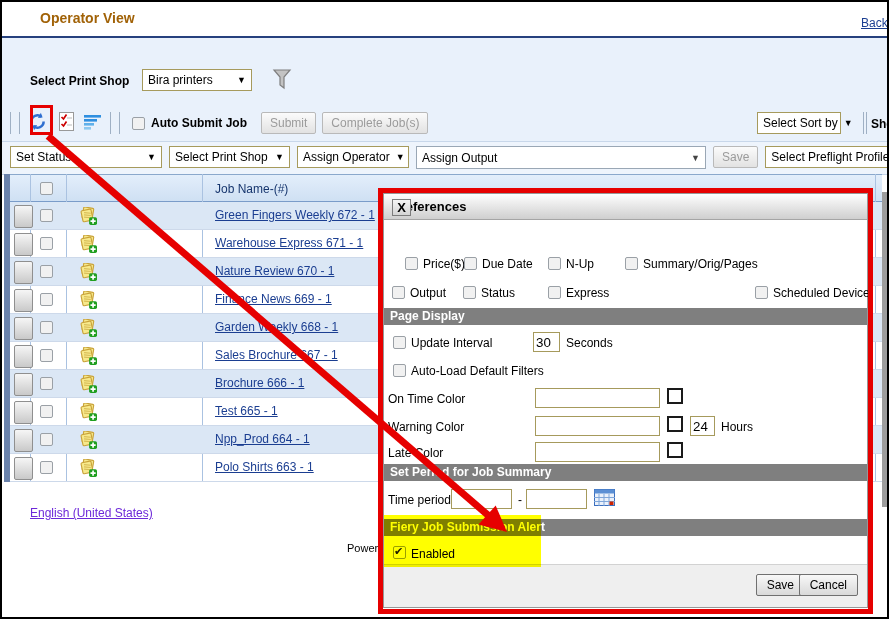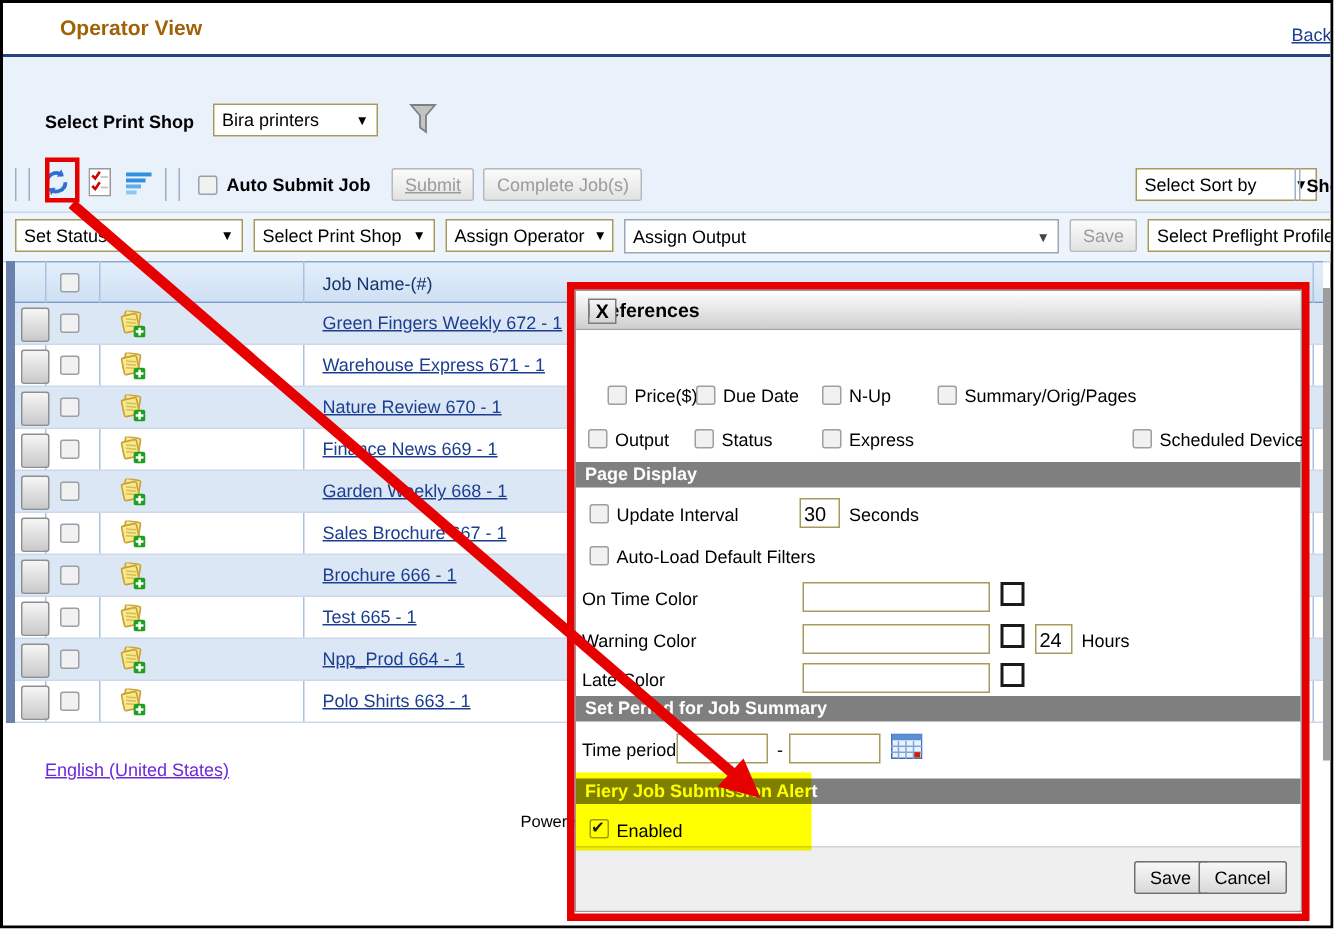--- a/index.html
+++ b/index.html
@@ -116,24 +116,24 @@
           <rect x="0" y="1" width="17" height="2.6" fill="#2f8fe0"></rect>
           <rect x="0" y="5" width="13" height="2.6" fill="#2f8fe0"></rect>
           <rect x="0" y="9" width="10" height="2.6" fill="#5fb0ea"></rect>
           <rect x="0" y="13" width="7" height="2.6" fill="#8cc8f0"></rect>
         </svg>
     </span>
     <div class="vsep"></div>
       <div class="vsep2"></div>
     <span class="cb" style="margin-left:6px;"></span>
     <span class="lbl-b">Auto Submit Job</span>
-    <span class="btn-dis" style="margin-left:8px;text-decoration:underline;">Submit</span>
+    <span class="btn-dis" style="margin-left:8px;">Submit</span>
     <span class="btn-dis">Complete Job(s)</span>
   </div>
-  <div class="abs sel" style="left:755px;top:110px;width:121px;">
+  <div class="abs sel" style="left:755px;top:110px;width:84px;">
     <span>Select Sort by</span>
     <span class="car">▼</span>
   </div>
   <div class="abs vsep" style="left:861px;top:110px;"></div>
   <div class="abs vsep" style="left:864px;top:110px;"></div>
   <span class="abs lbl-b" style="left:869px;top:115px;white-space:nowrap;">Show</span>
 
   <div class="abs filterrow">
     <div class="sel" style="width:152px;">
       <span>Set Status</span>

